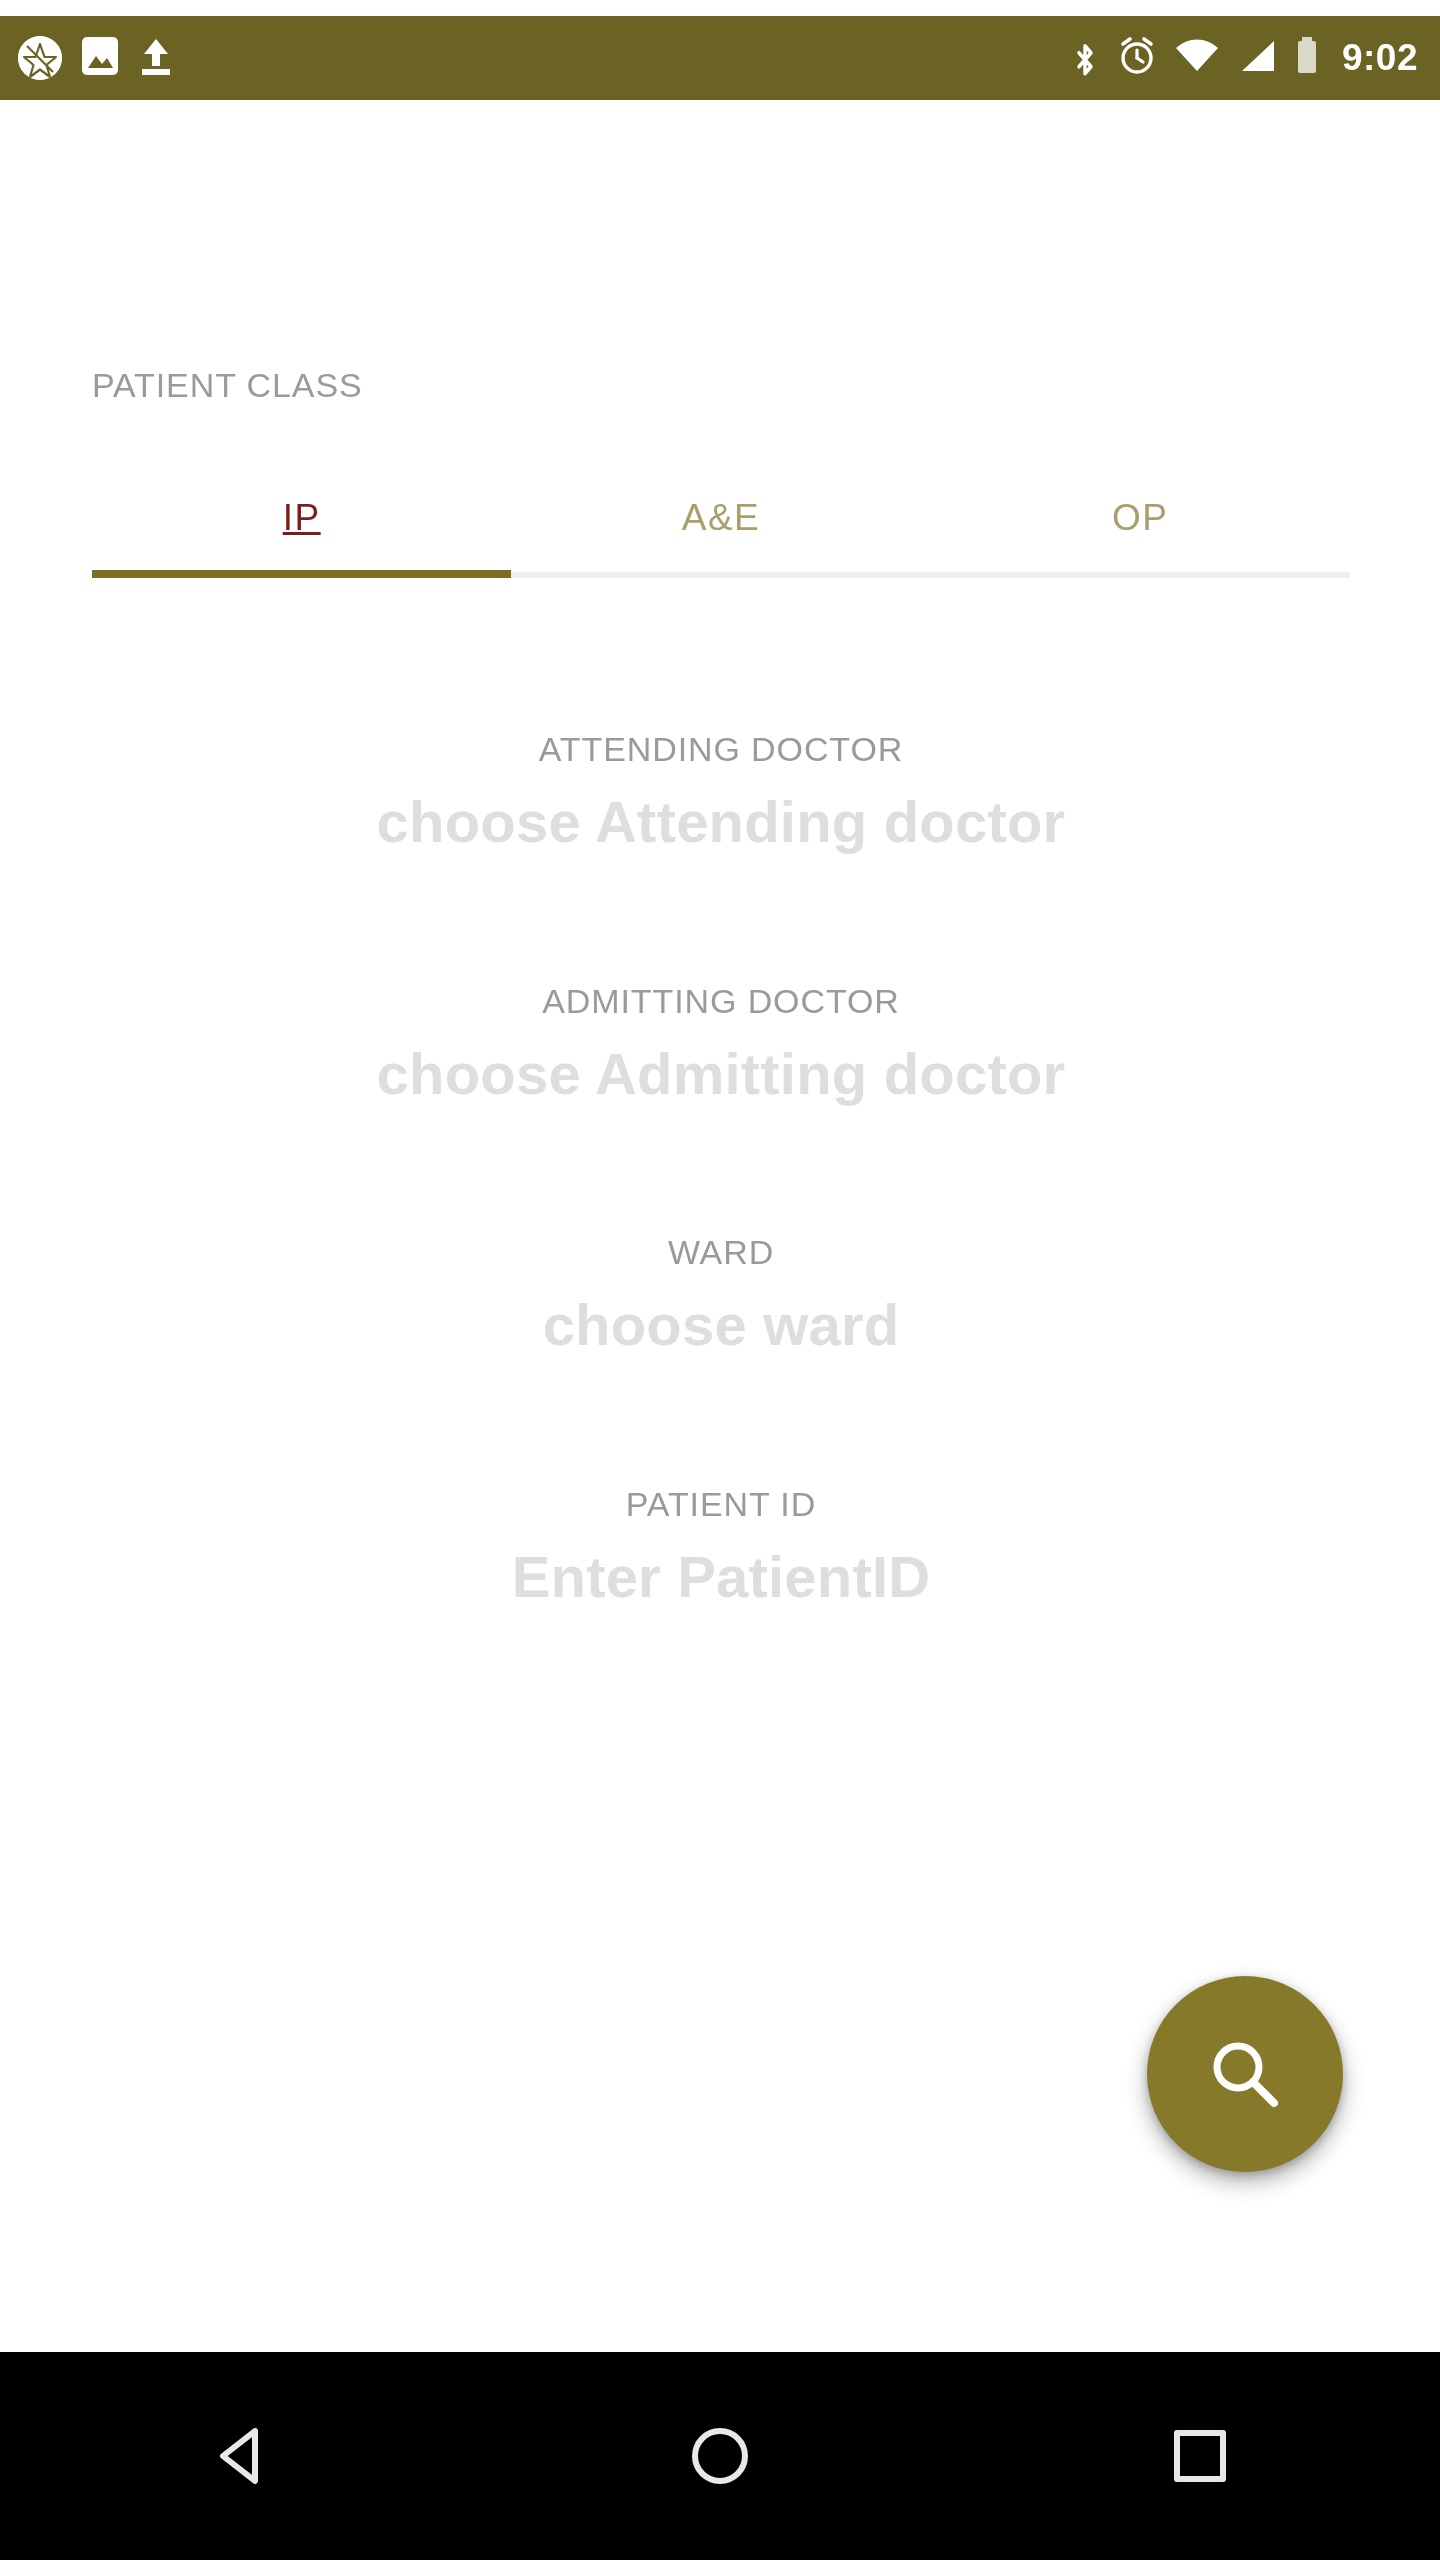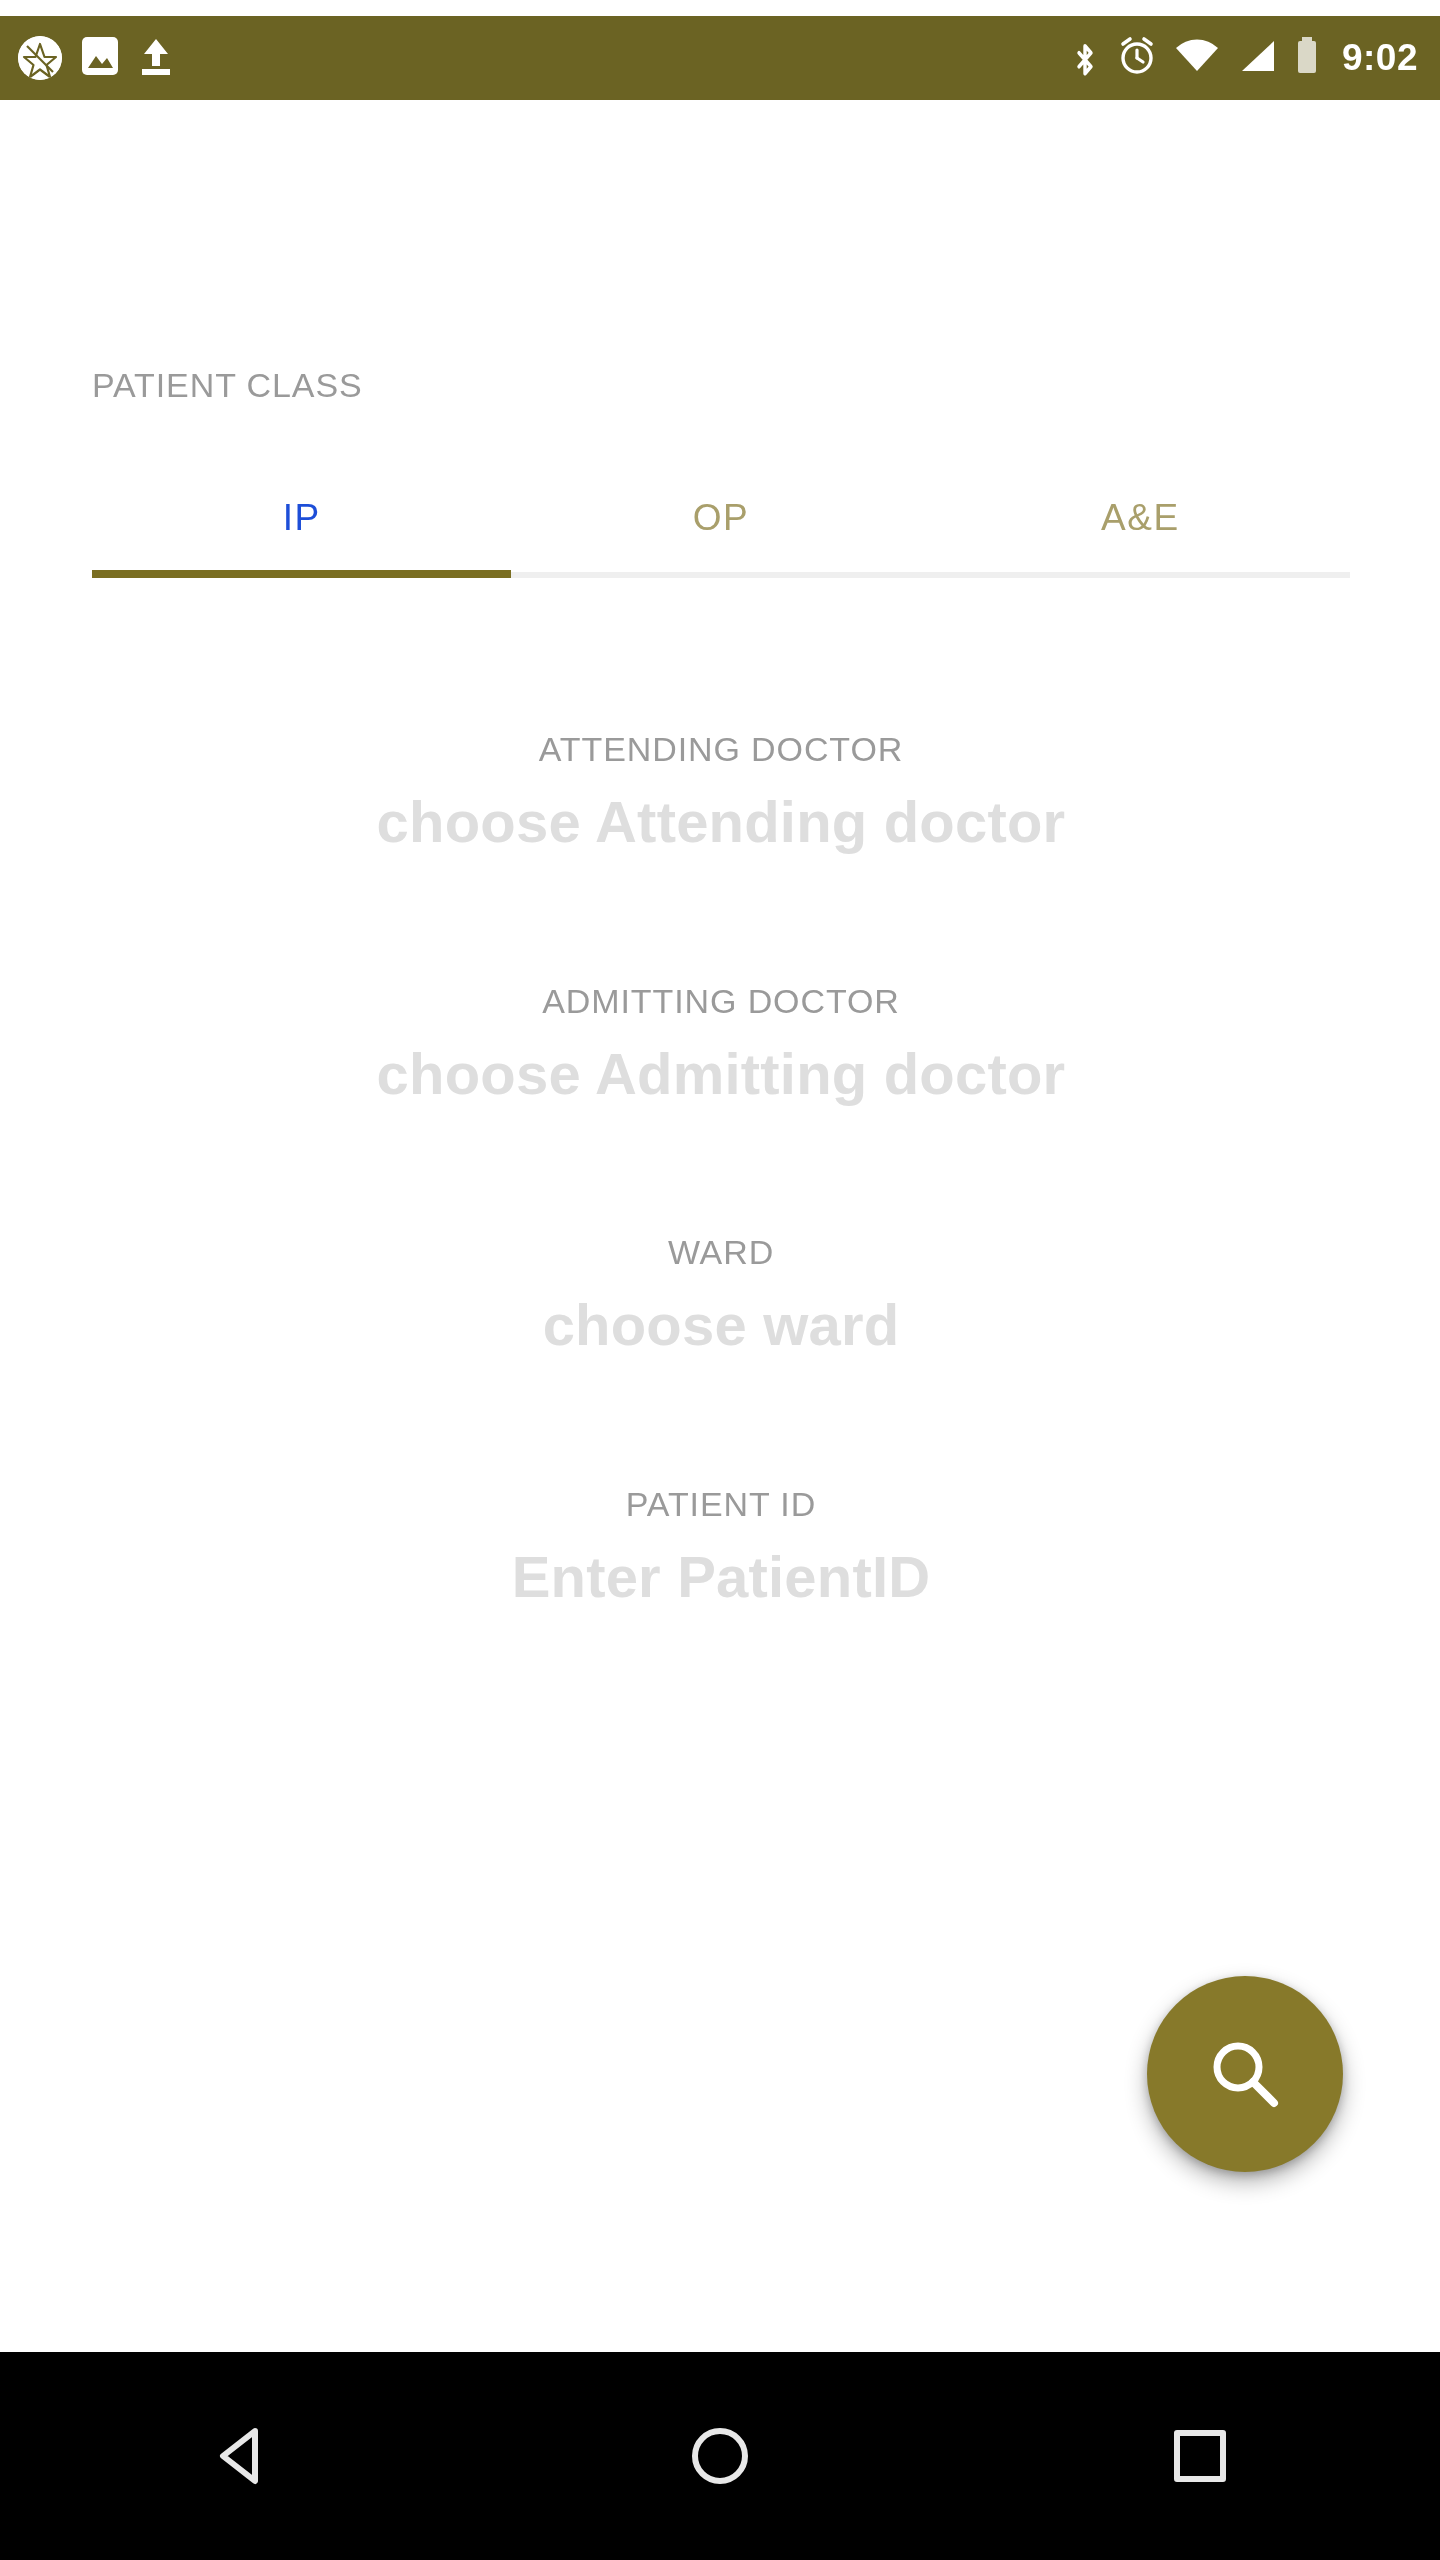--- a/index.html
+++ b/index.html
@@ -74,21 +74,21 @@
   
   .tabs {
     position:absolute; left:92px; top:180px;
     width:1258px; height:130px;
   }
   .tabs-row { display:flex; width:100%; height:108px; }
   .tab {
     flex:1; display:flex; align-items:center; justify-content:center;
     font-size:37px; letter-spacing:1.5px;
   }
-  .tab.selected { color:#1d4ed8; font-weight:normal; }
+  .tab.selected { color:#7f1d1d; font-weight:normal;text-decoration:underline; }
   .tab.unselected { color:#A99F6B; }
   .tab-track {
     position:absolute; left:0; top:108px;
     width:1258px; height:6px; background:#EFEFEF;
   }
   .tab-indicator {
     position:absolute; left:0; top:106px;
     width:419px; height:8px; background:#7A6E22;
   }
 
@@ -200,22 +200,22 @@
   </div>
 
 
   <div class="content">
 
     <div class="section-label" style="top:82px;">PATIENT CLASS</div>
 
     <div class="tabs">
       <div class="tabs-row">
         <div class="tab selected">IP</div>
+        <div class="tab unselected">A&amp;E</div>
         <div class="tab unselected">OP</div>
-        <div class="tab unselected">A&amp;E</div>
       </div>
       <div class="tab-track"></div>
       <div class="tab-indicator"></div>
     </div>
 
     <div class="field" style="top:445px;">
       <div class="field-label">ATTENDING DOCTOR</div>
       <div class="field-value">choose Attending doctor</div>
     </div>
 

